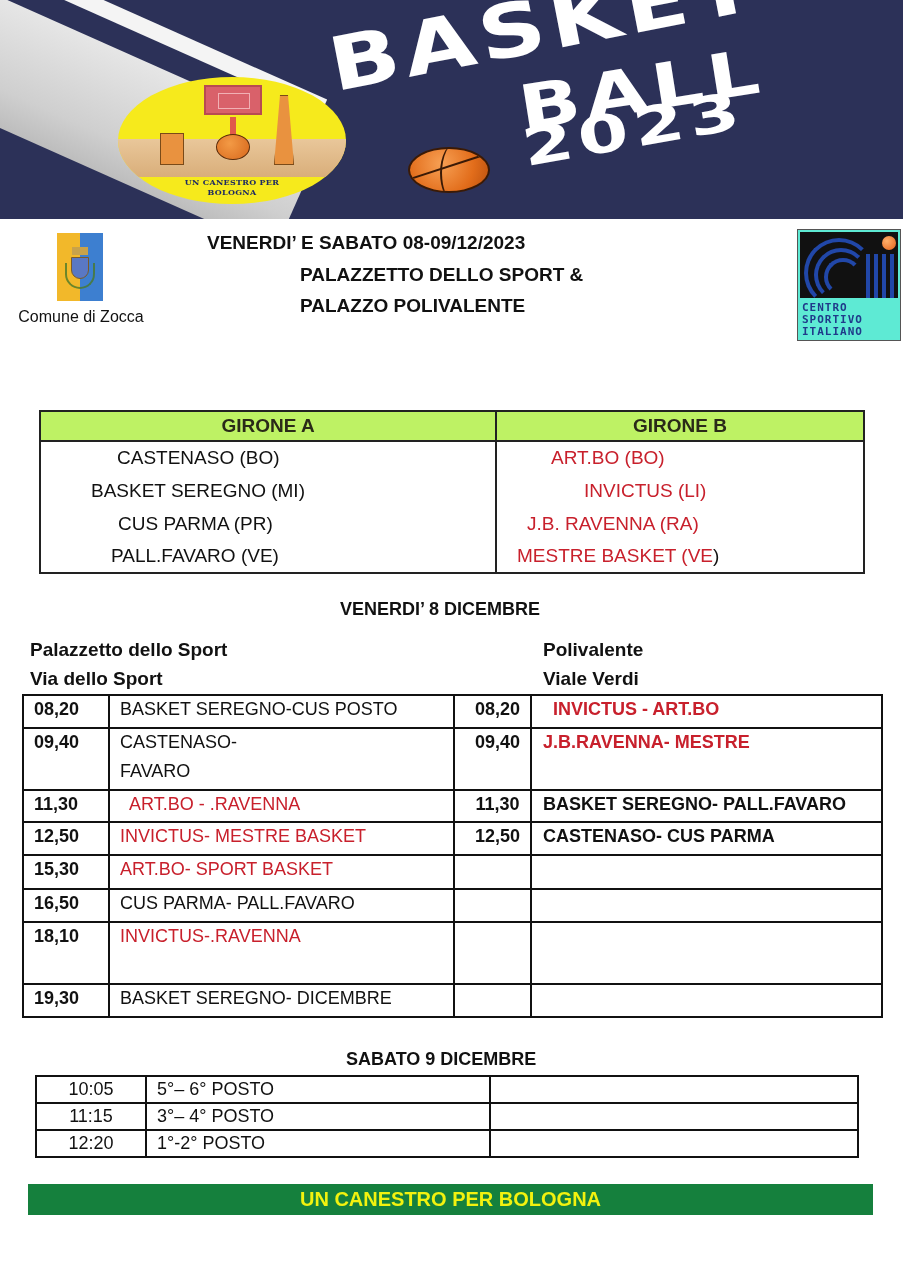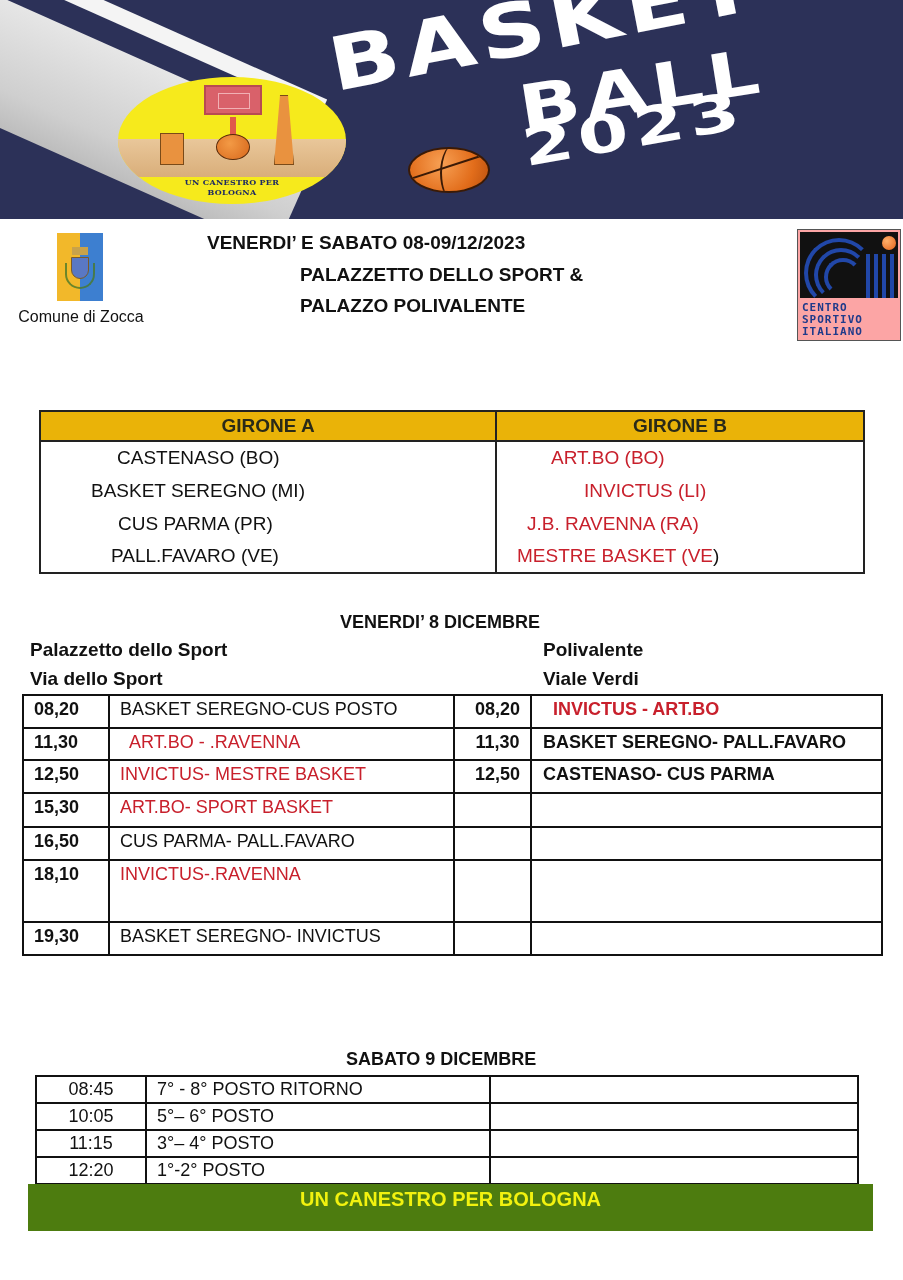--- a/index.html
+++ b/index.html
@@ -46,38 +46,38 @@
   .crest .shield { position: absolute; left: 14px; top: 24px; width: 18px; height: 22px; background: #5a78c4; border: 1px solid #7a5a2a; border-radius: 0 0 9px 9px; }
   .crest .crown { position: absolute; left: 15px; top: 14px; width: 16px; height: 8px; background: #c9a24a; }
   .crest .wreath { position: absolute; left: 8px; top: 30px; width: 30px; height: 26px; border: 2px solid #4a7a2a; border-top: none; border-radius: 0 0 15px 15px; opacity: 0.8; }
   .comune-label { position: absolute; left: 0; top: 308px; width: 162px; text-align: center; font-size: 16px; color: #111; }
 
   .event-line { position: absolute; font-weight: bold; font-size: 19px; color: #111; white-space: nowrap; }
   .event-line.l1 { left: 207px; top: 232px; }
   .event-line.l2 { left: 300px; top: 264px; }
   .event-line.l3 { left: 300px; top: 295px; }
 
-  .csi-logo { position: absolute; left: 797px; top: 229px; width: 104px; height: 112px; border: 1px solid #555; background: #fca5a5; }
+  .csi-logo { position: absolute; left: 797px; top: 229px; width: 104px; height: 112px; border: 1px solid #555; background: #5eead4; }
   .csi-logo .mark { position: absolute; left: 2px; top: 2px; width: 98px; height: 66px; background: #111; overflow: hidden; }
   .csi-logo .arc { position: absolute; border: 4px solid #2147a8; border-right-color: transparent; border-bottom-color: transparent; border-radius: 50%; }
   .csi-logo .arc.a1 { left: 4px; top: 6px; width: 70px; height: 70px; }
   .csi-logo .arc.a2 { left: 14px; top: 16px; width: 54px; height: 54px; }
   .csi-logo .arc.a3 { left: 24px; top: 26px; width: 38px; height: 38px; }
   .csi-logo .bar { position: absolute; top: 22px; width: 4px; height: 44px; background: #2147a8; }
   .csi-logo .orb { position: absolute; left: 82px; top: 4px; width: 14px; height: 14px; border-radius: 50%; background: radial-gradient(circle at 35% 35%, #ffb06b, #e2611a); }
   .csi-logo .csi-text { position: absolute; left: 4px; width: 96px; text-align: justify; text-align-last: justify;
     font-family: "DejaVu Sans Mono", monospace; font-weight: bold; font-size: 11px; line-height: 11px; color: #1f3a8a; letter-spacing: 1px; }
   .csi-logo .csi-text.c1 { top: 72px; }
   .csi-logo .csi-text.c2 { top: 84px; }
   .csi-logo .csi-text.c3 { top: 96px; }
 
   
   table { border-collapse: collapse; position: absolute; }
   .gironi { left: 39px; top: 410px; width: 826px; border: 2px solid #222; }
-  .gironi th { background: #eab308; font-size: 19px; font-weight: bold; color: #2a2a18; height: 30px; border-bottom: 2px solid #222; text-align: center; }
+  .gironi th { background: #bef264; font-size: 19px; font-weight: bold; color: #2a2a18; height: 30px; border-bottom: 2px solid #222; text-align: center; }
   .gironi th.col-a { width: 456px; border-right: 2px solid #222; }
   .gironi td { font-size: 19px; height: 33px; vertical-align: middle; }
   .gironi td.col-a { border-right: 2px solid #222; }
   .red { color: #c8202c; }
   .black { color: #111; }
 
   
   .section-title { position: absolute; font-weight: bold; font-size: 18px; color: #111; white-space: nowrap; }
   .venue-label { position: absolute; font-weight: bold; font-size: 19px; color: #111; white-space: nowrap; }
 
@@ -89,21 +89,21 @@
   .friday td.c-time-r { width: 77px; text-align: center; }
   .friday td.c-match-r { padding-left: 11px; font-weight: bold; }
   .friday .line2 { display: block; margin-top: 8px; }
 
   
   .saturday { left: 35px; top: 1075px; width: 824px; border: 2px solid #111; }
   .saturday td { border: 2px solid #111; font-size: 18px; height: 27px; vertical-align: middle; }
   .saturday td.time { width: 110px; text-align: center; }
   .saturday td.desc { width: 344px; padding-left: 10px; }
 
-  .footer-bar { position: absolute; left: 28px; top: 1184px; width: 845px; height: 47px; background: #4d7c0f;
+  .footer-bar { position: absolute; left: 28px; top: 1184px; width: 845px; height: 31px; background: #15803d;
     color: #f2f20f; text-align: center; font-weight: bold; font-size: 20px; line-height: 31px; }
 </style>
 </head>
 <body>
 
 <div class="banner">
   <div class="stripe"></div>
   <div class="stripe-edge"></div>
 
   <div class="logo-oval">
@@ -170,33 +170,39 @@
       <td class="col-a" style="padding-left:77px">CUS PARMA (PR)</td>
       <td class="red" style="padding-left:30px">J.B. RAVENNA (RA)</td>
     </tr>
     <tr>
       <td class="col-a" style="padding-left:70px">PALL.FAVARO (VE)</td>
       <td style="padding-left:20px"><span class="red">MESTRE BASKET (VE</span><span class="black">)</span></td>
     </tr>
   </tbody>
 </table>
 
-<div class="section-title" style="left:340px; top:612px;text-align:center;">VENERDI’ 8 DICEMBRE</div>
+<div class="section-title" style="left:340px; top:599px;text-align:center;">VENERDI’ 8 DICEMBRE</div>
 <div class="venue-label" style="left:30px; top:639px;">Palazzetto dello Sport</div>
 <div class="venue-label" style="left:30px; top:668px;">Via dello Sport</div>
 <div class="venue-label" style="left:543px; top:639px;">Polivalente</div>
 <div class="venue-label" style="left:543px; top:668px;">Viale Verdi</div>
 
 <table class="friday" id="friday-table">
   <tbody id="friday-body">
       <tr style="height: 33px;">
         <td class="time c-time-l">08,20</td>
         <td class="c-match-l"><span style="white-space: pre;">BASKET SEREGNO-CUS POSTO</span></td>
         <td class="time c-time-r">08,20</td>
         <td class="c-match-r red" style="white-space: pre;">  INVICTUS - ART.BO</td>
+      </tr>
+      <tr style="height: 62px;">
+        <td class="time c-time-l">09,40</td>
+        <td class="c-match-l"><span style="white-space: pre;">CASTENASO-</span><span class="line2">FAVARO</span></td>
+        <td class="time c-time-r">09,40</td>
+        <td class="c-match-r red" style="white-space: pre;">J.B.RAVENNA- MESTRE</td>
       </tr>
       <tr style="height: 32px;">
         <td class="time c-time-l">11,30</td>
         <td class="c-match-l red"><span style="white-space: pre;">  ART.BO - .RAVENNA</span></td>
         <td class="time c-time-r">11,30</td>
         <td class="c-match-r" style="white-space: pre;">BASKET SEREGNO- PALL.FAVARO</td>
       </tr>
       <tr style="height: 33px;">
         <td class="time c-time-l">12,50</td>
         <td class="c-match-l red"><span style="white-space: pre;">INVICTUS- MESTRE BASKET</span></td>
@@ -216,36 +222,31 @@
         <td class="c-match-r" style="white-space: pre;"></td>
       </tr>
       <tr style="height: 62px;">
         <td class="time c-time-l">18,10</td>
         <td class="c-match-l red"><span style="white-space: pre;">INVICTUS-.RAVENNA</span></td>
         <td class="time c-time-r"></td>
         <td class="c-match-r" style="white-space: pre;"></td>
       </tr>
       <tr style="height: 33px;">
         <td class="time c-time-l">19,30</td>
-        <td class="c-match-l"><span style="white-space: pre;">BASKET SEREGNO- INVICTUS</span></td>
+        <td class="c-match-l"><span style="white-space: pre;">BASKET SEREGNO- DICEMBRE</span></td>
         <td class="time c-time-r"></td>
         <td class="c-match-r" style="white-space: pre;"></td>
       </tr>
     </tbody>
 </table>
 
 <div class="section-title" style="left:346px; top:1049px;">SABATO 9 DICEMBRE</div>
 <table class="saturday">
   <tbody>
     <tr>
-      <td class="time">08:45</td>
-      <td class="desc">7° - 8° POSTO RITORNO</td>
-      <td></td>
-    </tr>
-    <tr>
       <td class="time">10:05</td>
       <td class="desc">5°– 6° POSTO</td>
       <td></td>
     </tr>
     <tr>
       <td class="time">11:15</td>
       <td class="desc">3°– 4° POSTO</td>
       <td></td>
     </tr>
     <tr>

